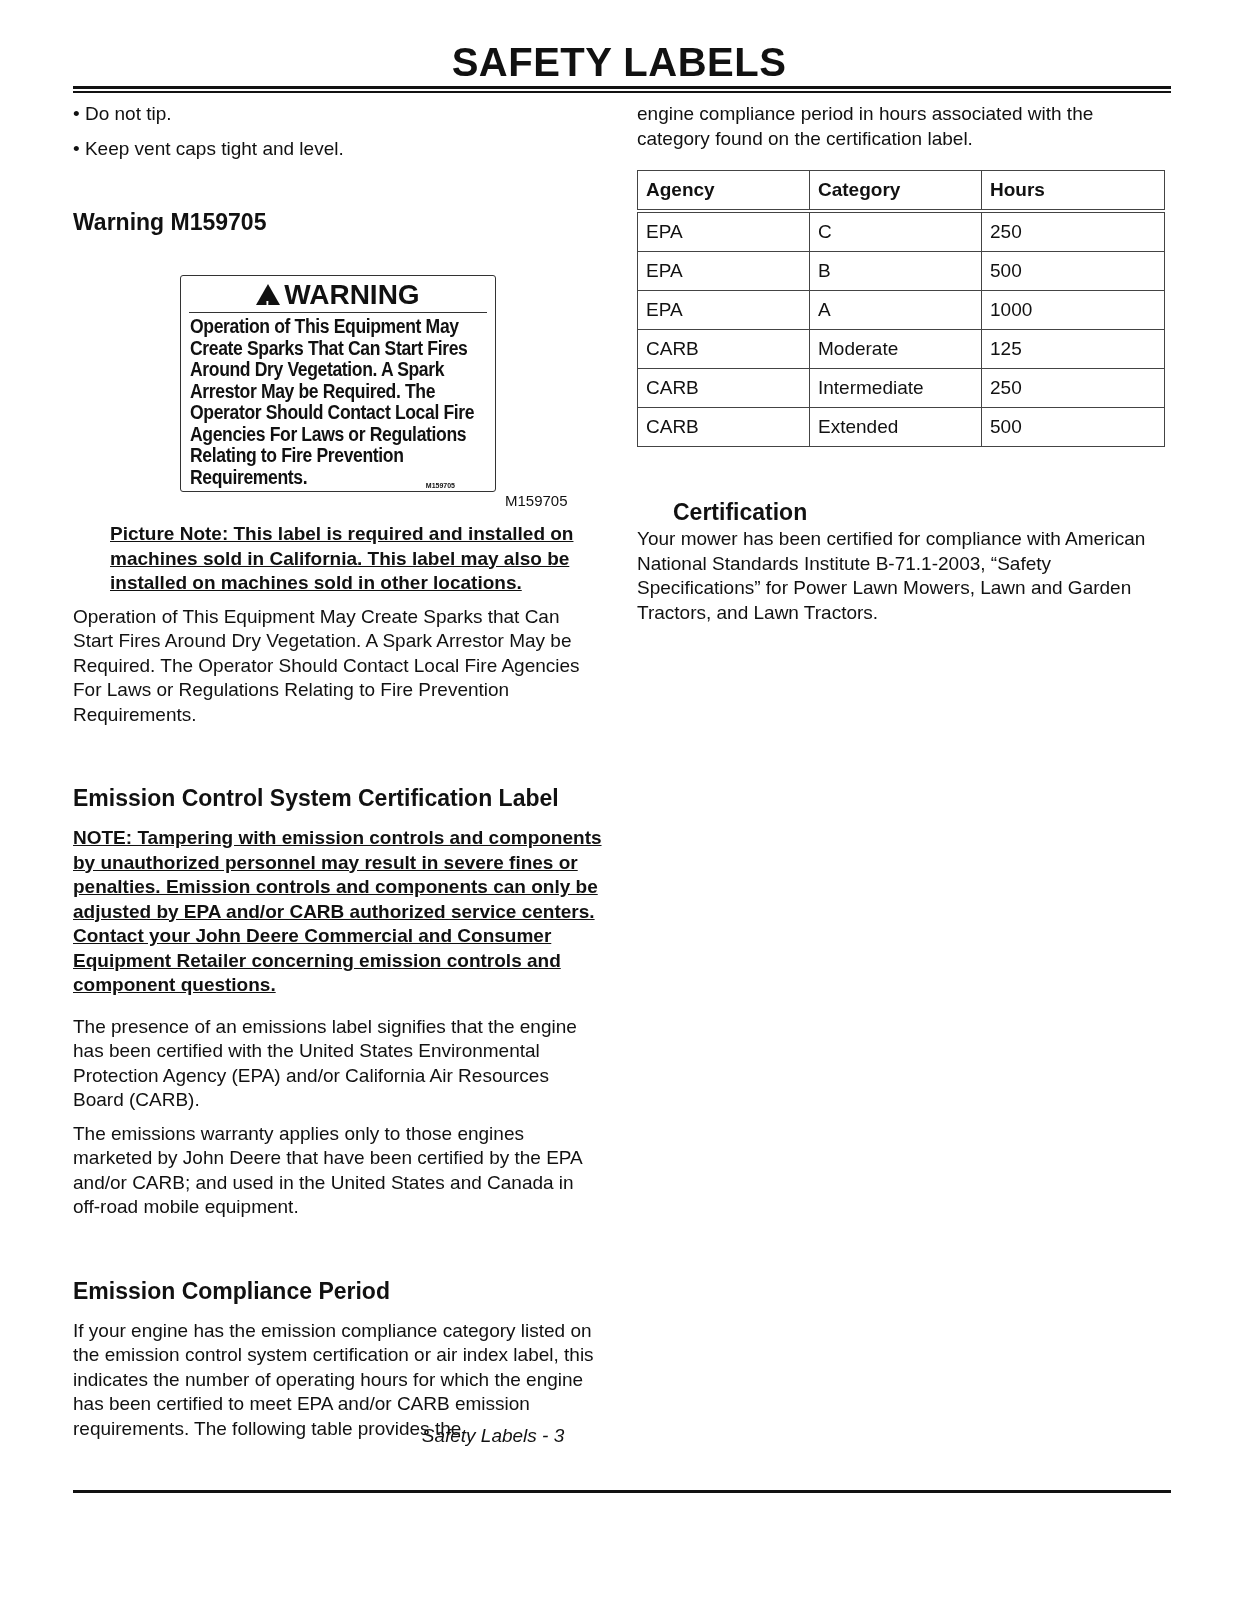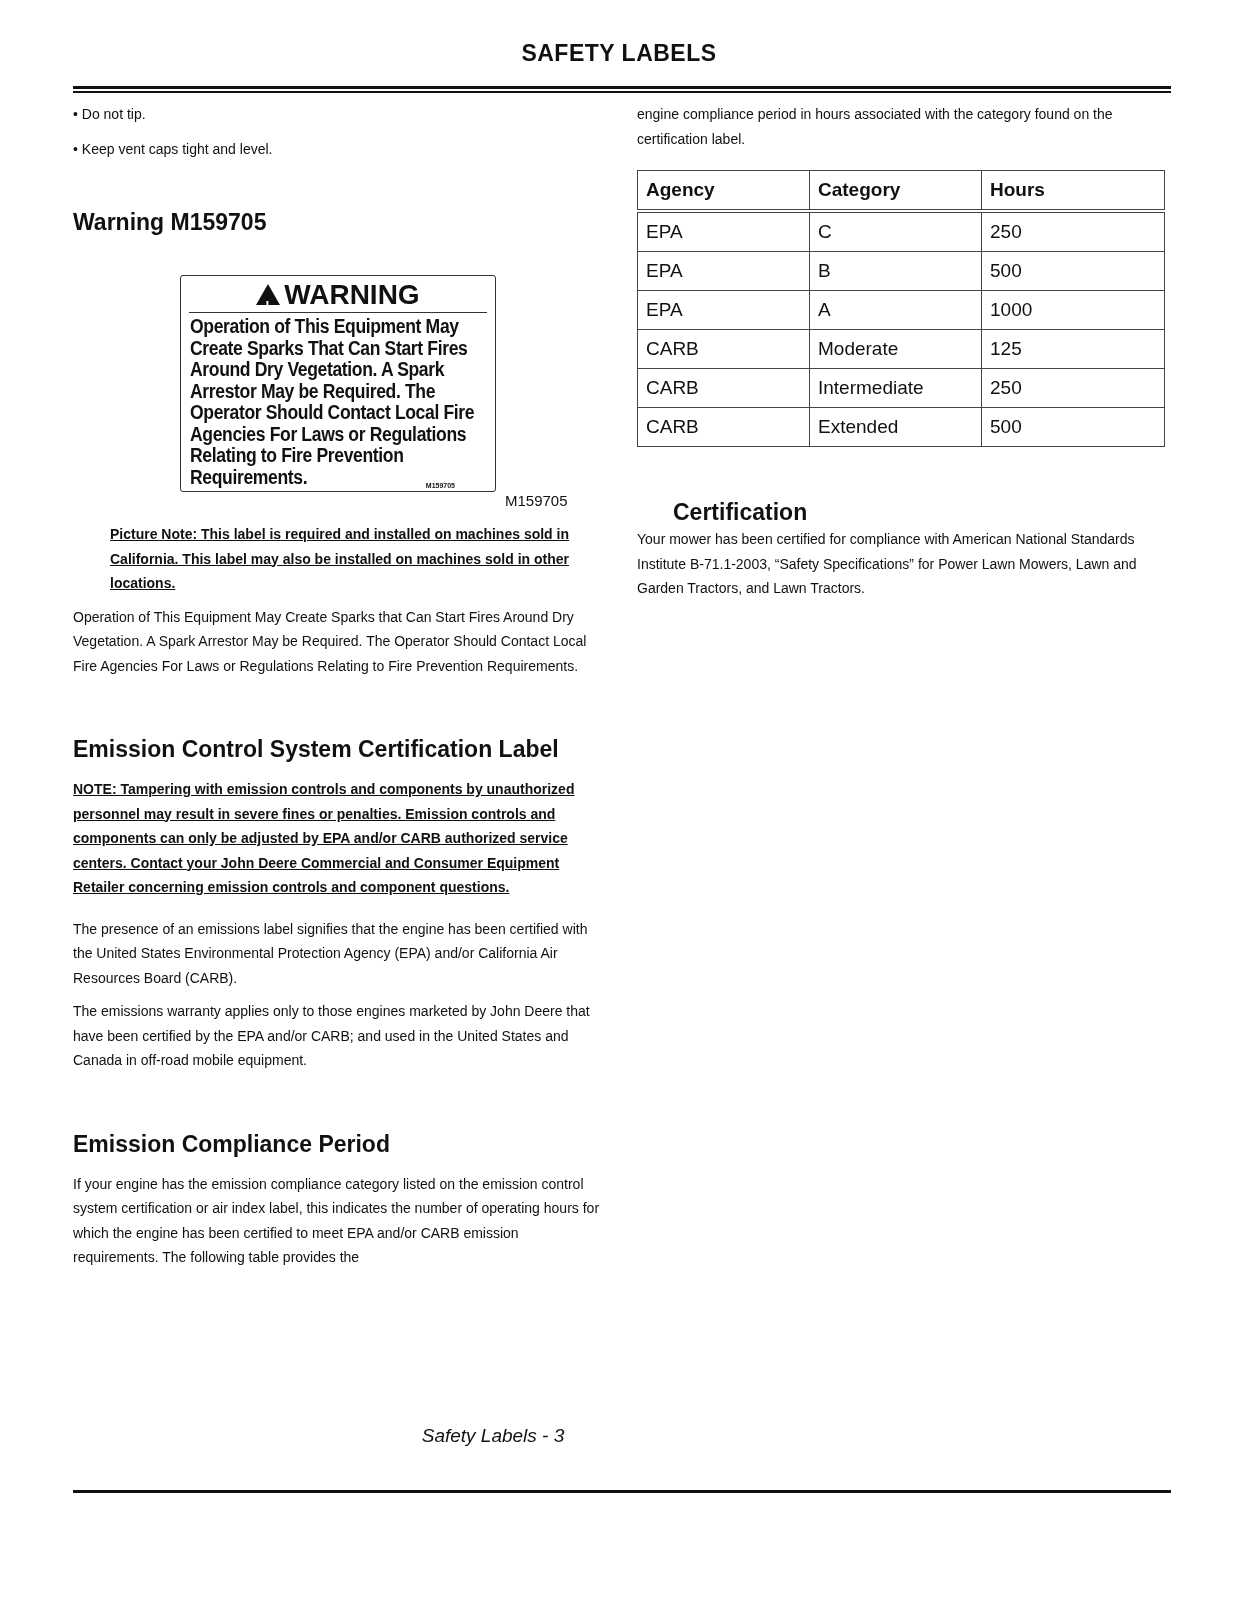--- a/index.html
+++ b/index.html
@@ -1,25 +1,25 @@
 <!DOCTYPE html>
 <html><head>
 <meta charset="utf-8">
 <style>
   html, body { margin:0; padding:0; background:#ffffff; }
   body { width:1238px; height:1600px; position:relative; overflow:hidden;
          font-family:"Liberation Sans", sans-serif; color:#111; }
   .page-title { position:absolute; left:0; top:40px; width:1238px; text-align:center;
-                font-size:23px; font-weight:bold; letter-spacing:0.5px; }
+                font-size:40px; font-weight:bold; letter-spacing:0.5px; }
   .rule-top { position:absolute; left:73px; top:86px; width:1098px; height:3px; background:#111; }
   .rule-top2 { position:absolute; left:73px; top:91px; width:1098px; height:2px; background:#111; }
   .col { position:absolute; top:100px; }
   .left { left:73px; width:530px; }
   .right { left:637px; width:534px; }
-  p { margin:0; font-size:14px; line-height:24.5px; }
+  p { margin:0; font-size:19px; line-height:24.5px; }
   .bullet { margin-bottom:10px; }
   h2 { font-size:23px; font-weight:bold; margin:0; }
   .bold { font-weight:bold;text-decoration:underline; }
   .label-box { position:absolute; left:180px; top:275px; width:314px; height:215px;
                border:1.5px solid #333; border-radius:3px; background:#fff; }
   .label-head { text-align:center; font-size:28px; font-weight:bold; font-family:"Liberation Sans", sans-serif;
                 border-bottom:1.5px solid #333; margin:0 8px; padding-top:2px; height:34px; line-height:34px; }
   .label-body { font-family:"Liberation Sans", sans-serif; font-weight:bold; font-size:19.5px;
                 line-height:21.5px; padding:3px 8px 0 10px; letter-spacing:-0.4px; transform:scaleX(0.9);
                 transform-origin:left top; width:330px; }

